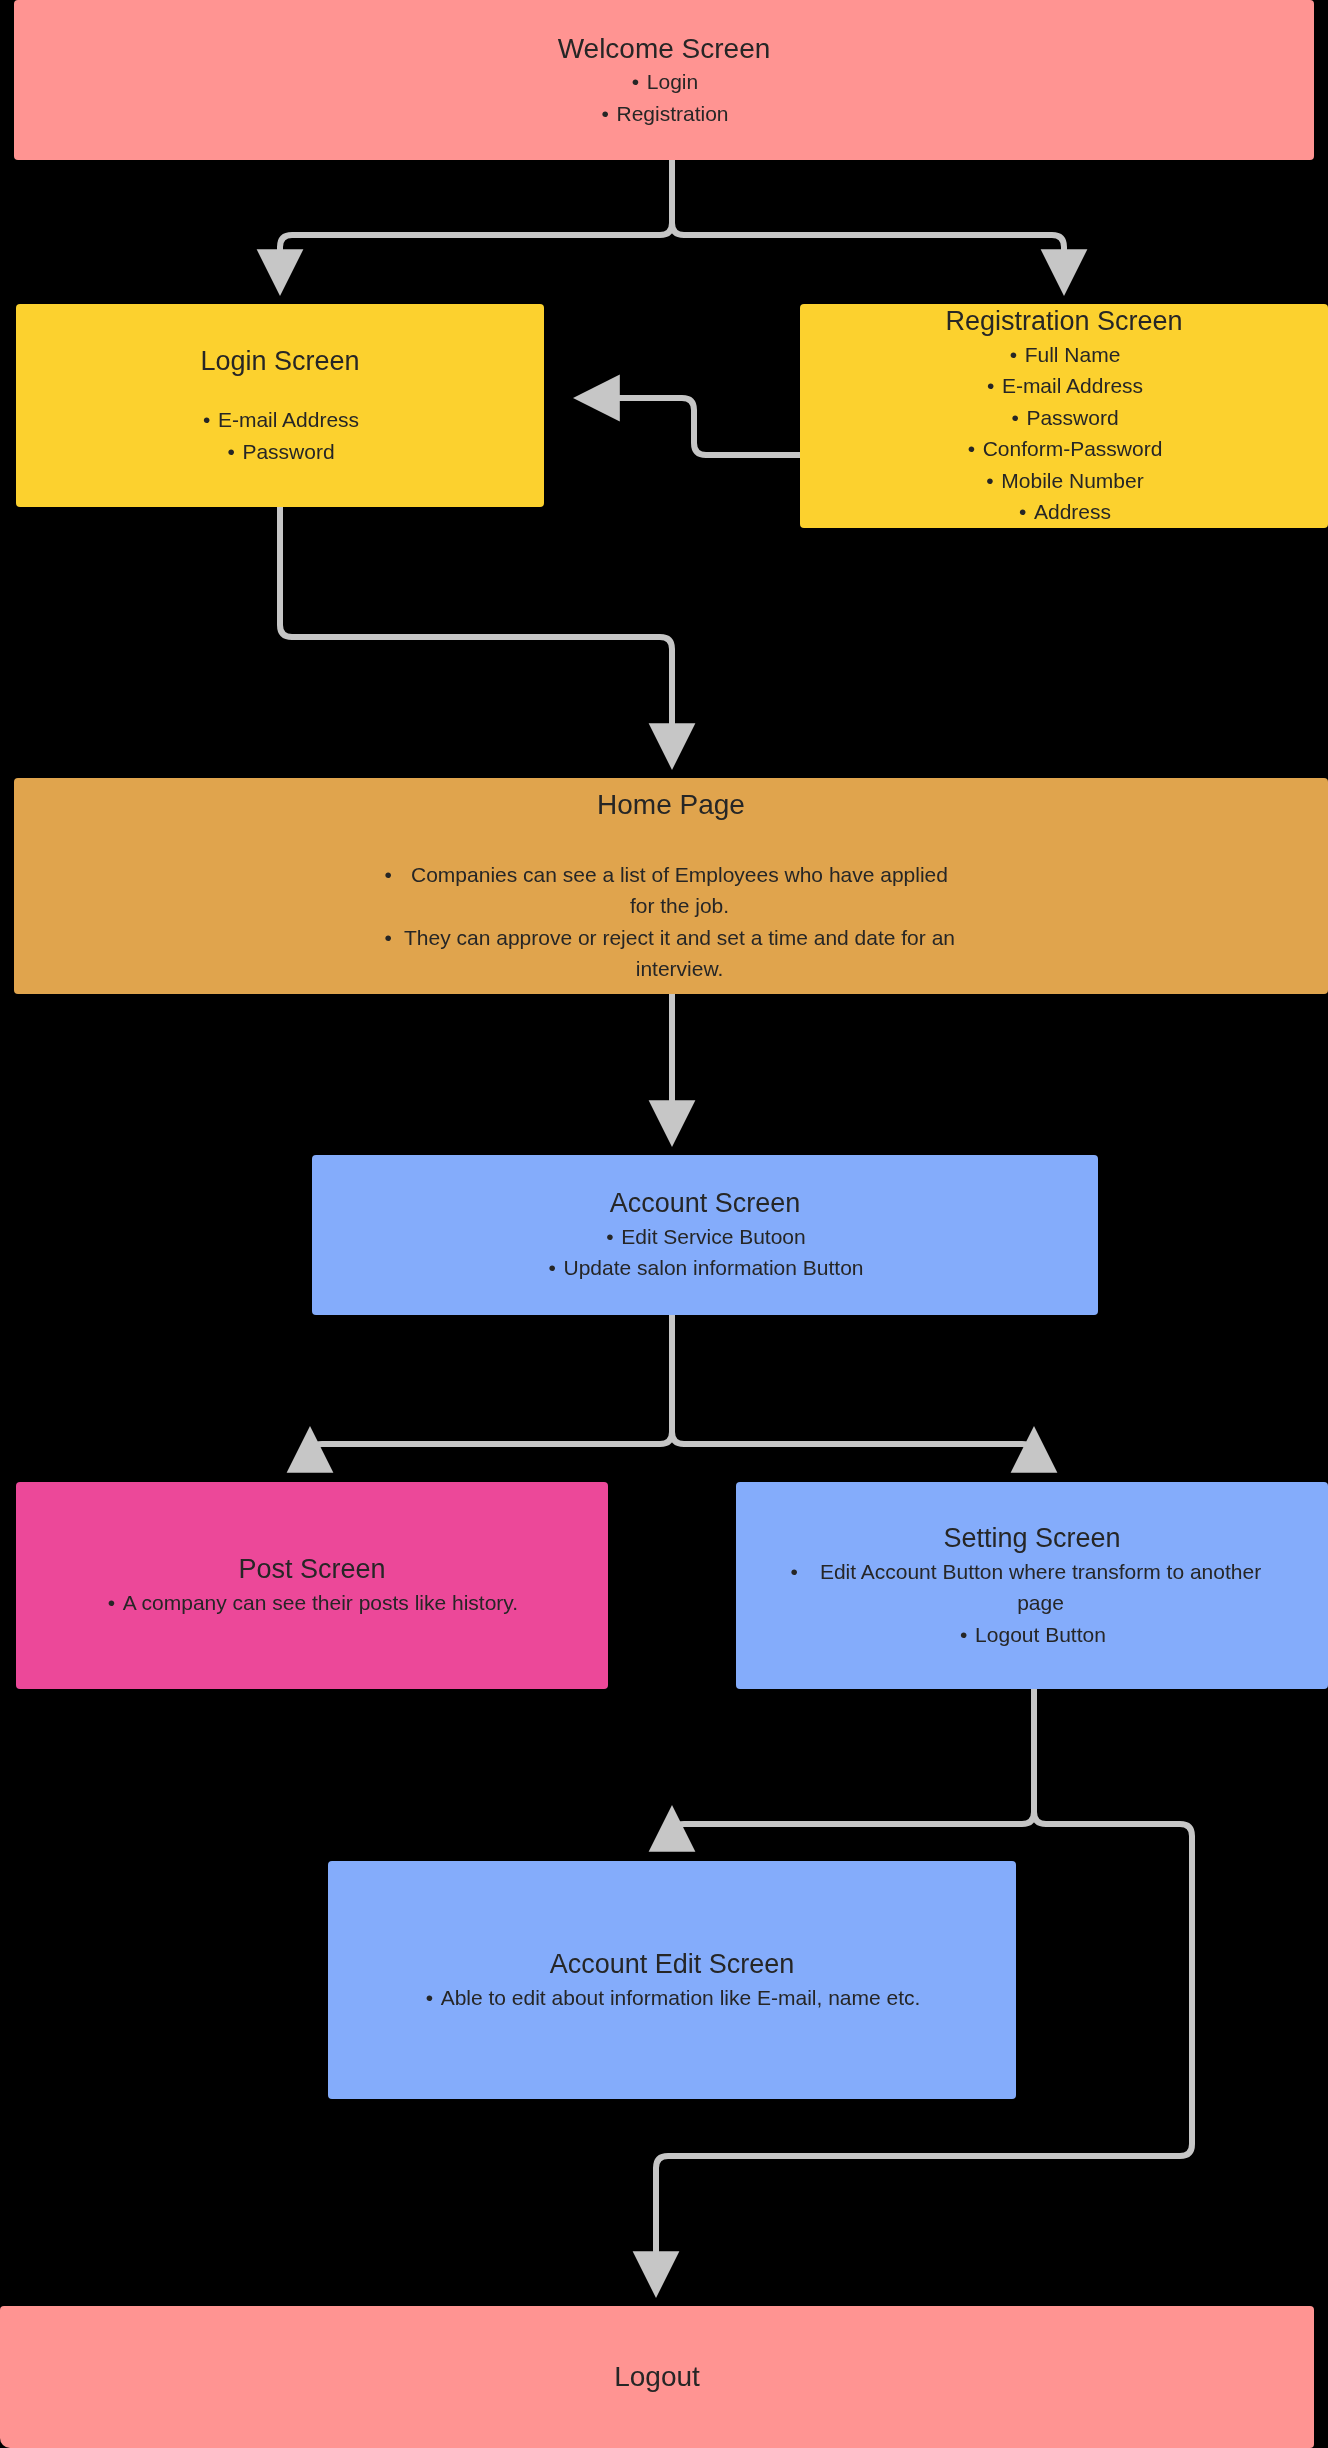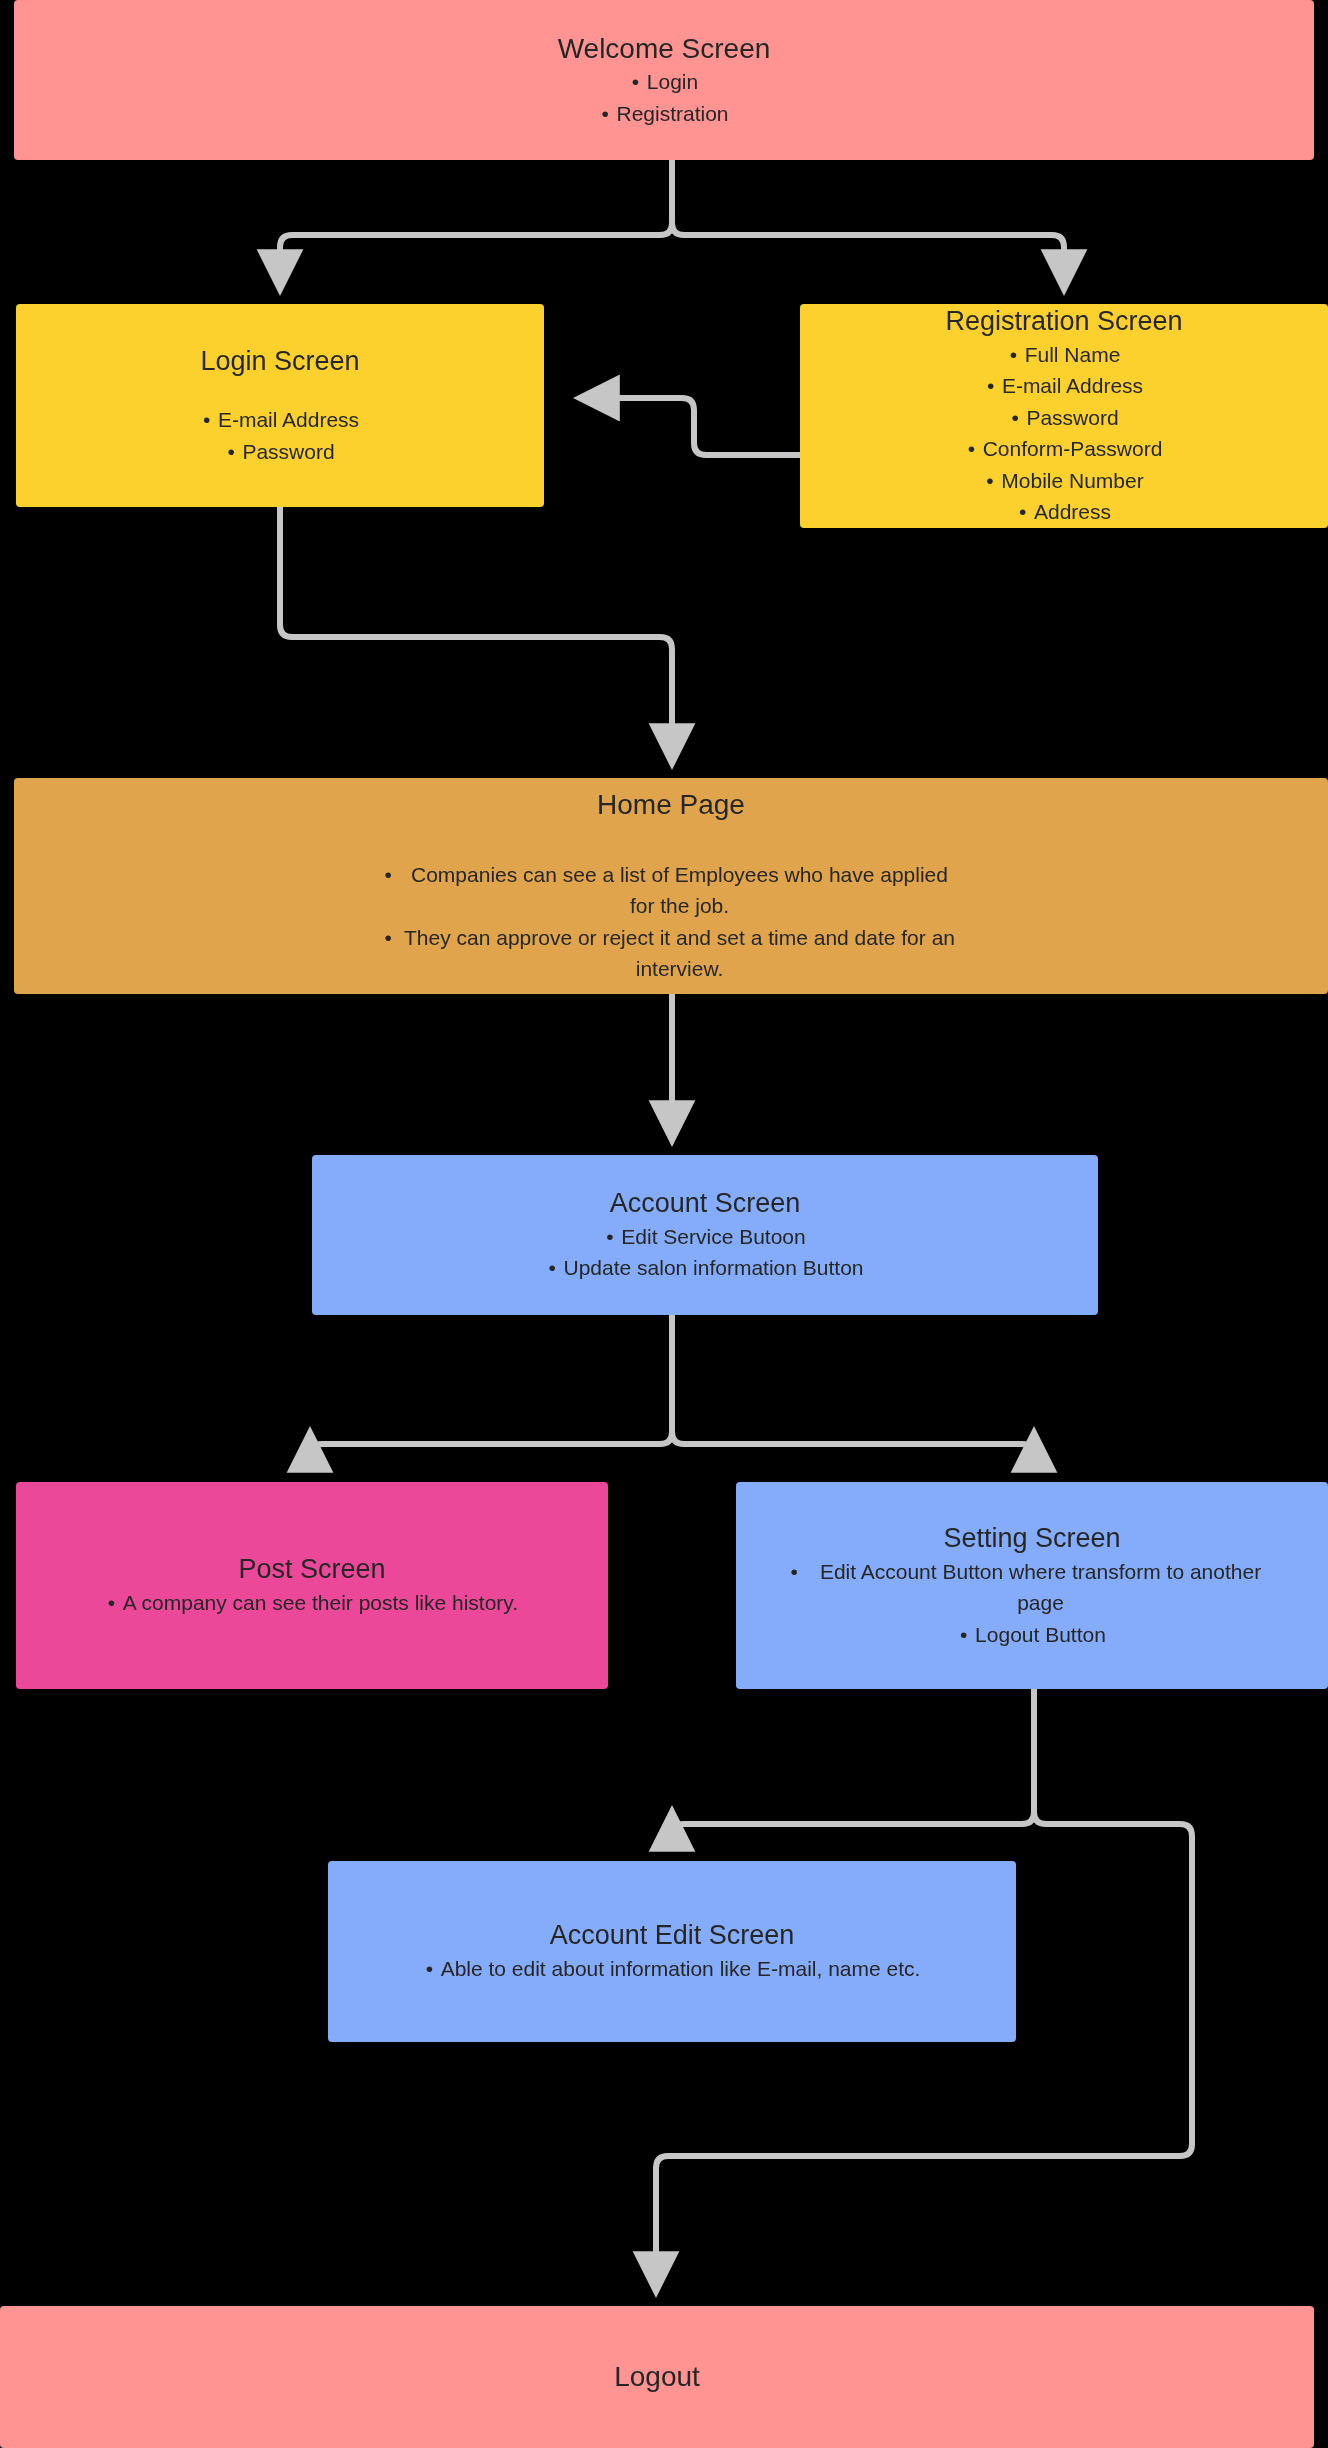--- a/index.html
+++ b/index.html
@@ -9,20 +9,21 @@
   }
   body {
     font-family: "Liberation Sans", sans-serif;
   }
   #flowchart {
     position: relative;
     width: 1328px;
     height: 2448px;
     background: #000000;
     overflow: hidden;
+    border-radius: 10px;
   }
   #connectors {
     position: absolute;
     left: 0;
     top: 0;
     width: 1328px;
     height: 2448px;
     pointer-events: none;
   }
   .node {
@@ -75,21 +76,21 @@
   .gap-lg { height: 36px; }
 
   
   #node-welcome   { left: 14px;  top: 0px;    width: 1300px; height: 160px; background: #FF9492; }
   #node-login     { left: 16px;  top: 304px;  width: 528px;  height: 203px; background: #FCD12E; }
   #node-register  { left: 800px; top: 304px;  width: 528px;  height: 224px; background: #FCD12E; }
   #node-home      { left: 14px;  top: 778px;  width: 1314px; height: 216px; background: #E0A44D; }
   #node-account   { left: 280px; top: 1155px; width: 786px;  height: 160px; background: #84ACFB; margin-left: 32px; }
   #node-post      { left: 16px;  top: 1482px; width: 592px;  height: 207px; background: #ec4899; }
   #node-setting   { left: 736px; top: 1482px; width: 592px;  height: 207px; background: #84ACFB; }
-  #node-acctedit  { left: 328px; top: 1861px; width: 688px;  height: 181px; background: #84ACFB; }
+  #node-acctedit  { left: 328px; top: 1861px; width: 688px;  height: 238px; background: #84ACFB; }
   #node-logout    { left: 0px;   top: 2306px; width: 1314px; height: 142px; background: #FF9492; }
 
   #node-welcome .node-title,
   #node-logout .node-title { font-size: 28px; }
   #node-home .node-title { font-size: 28px; }
   #node-home .node-list li { font-size: 21px; }
 </style>
 </head>
 <body>
 

